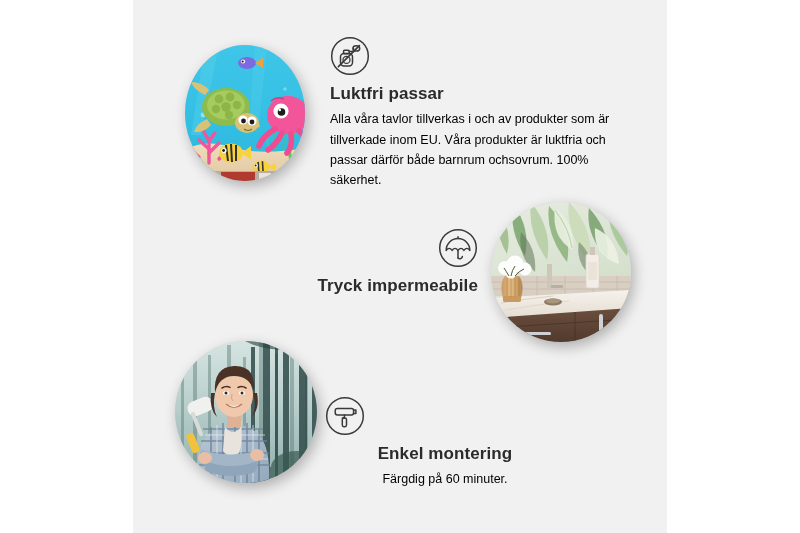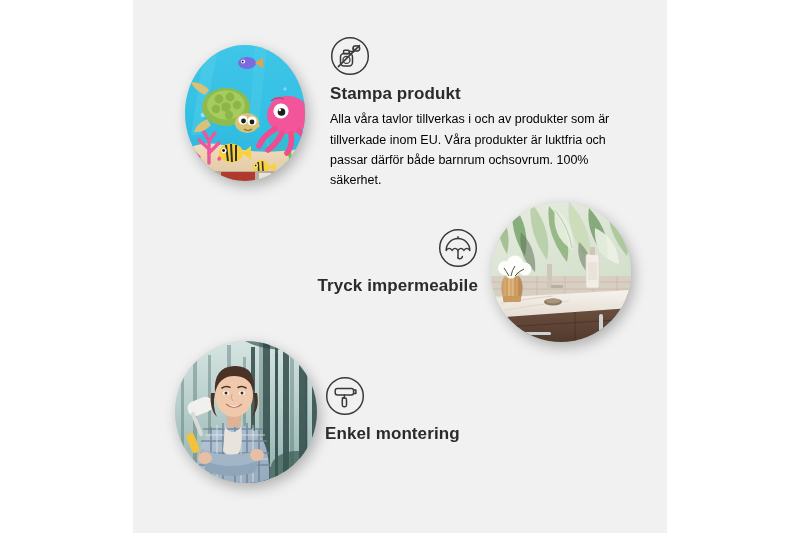--- a/index.html
+++ b/index.html
@@ -74,21 +74,21 @@
   }
   .photo svg { display:block; width:100%; height:100%; }
 
   
   #photo-ocean   { left: 52px;  top: 45px;  width: 120px; height: 136px; }
   #photo-bath    { left: 358px; top: 202px; width: 140px; height: 140px; }
   #photo-forest  { left: 42px;  top: 341px; width: 142px; height: 142px; }
 
   #feature-odor        { left: 197px; top: 36px;  width: 300px; }
   #feature-waterproof  { left: 80px;  top: 228px; width: 265px; }
-  #feature-mounting    { left: 192px; top: 376px; width: 240px; }
+  #feature-mounting    { left: 192px; top: 396px; width: 240px; text-align: center; }
 </style>
 </head>
 <body>
 
 <div class="page">
   <div class="canvas">
 
     <div class="photo" id="photo-ocean">
       <svg viewBox="0 0 120 136" preserveAspectRatio="xMidYMid slice">
         <defs>
@@ -215,21 +215,21 @@
 
           <path d="M19.2 15.6 h4.4 v-2.9" stroke-linecap="round"></path>
 
           <ellipse cx="26.3" cy="12.4" rx="3.4" ry="2.7"></ellipse>
 
           <circle cx="16.5" cy="23.9" r="3.5" stroke-width="1.3"></circle>
 
           <path d="M8.4 30.6 L29.4 9.6" stroke-width="1.6" stroke-linecap="round"></path>
         </svg>
       </span>
-      <div class="feat-title">Stampa produkt</div>
+      <div class="feat-title">Luktfri passar</div>
       <div class="feat-desc">Alla våra tavlor tillverkas i och av produkter som är tillverkade inom EU. Våra produkter är luktfria och passar därför både barnrum ochsovrum. 100% säkerhet.</div>
     </div>
 
     <div class="feature align-right" id="feature-waterproof">
       <span class="icon-wrap icon-right">
         <svg viewBox="0 0 40 40" fill="none" stroke="#3a3a3a" stroke-width="1.5">
           <circle cx="20" cy="20" r="18.3" stroke-width="1.5"></circle>
 
           <path d="M8.2 22.4 a11.8 11.8 0 0 1 23.6 0" stroke-linecap="round"></path>
 
@@ -453,16 +453,17 @@
           <rect x="10.2" y="12.6" width="18.4" height="6.4" rx="2.2"></rect>
 
           <path d="M28.6 14.1 h2.3 v3.4 h-2.3" stroke-linejoin="round"></path>
 
           <path d="M19.4 19 v3.1 h-2.1" stroke-linecap="round"></path>
 
           <rect x="17.3" y="22.1" width="4.2" height="8.6" rx="1.6"></rect>
         </svg>
       </span>
       <div class="feat-title">Enkel montering</div>
+      <div class="feat-desc">Färgdig på 60 minuter.</div>
     </div>
 
   </div>
 </div>
 
 </body></html>

